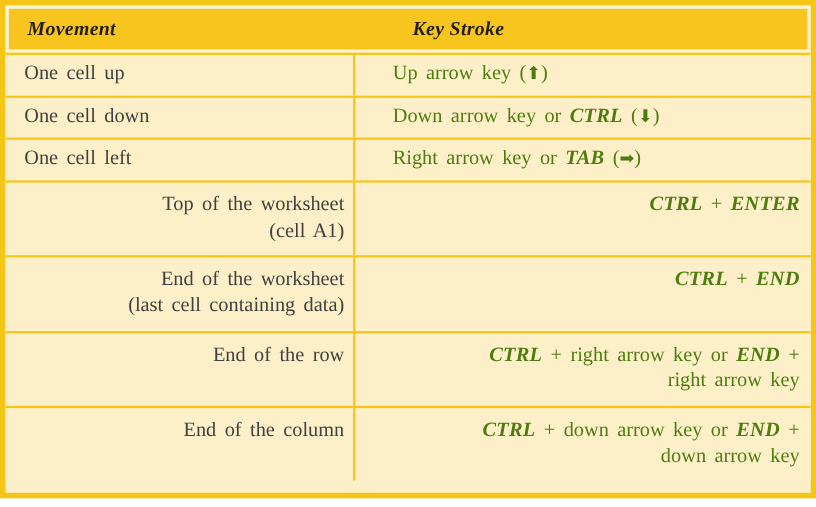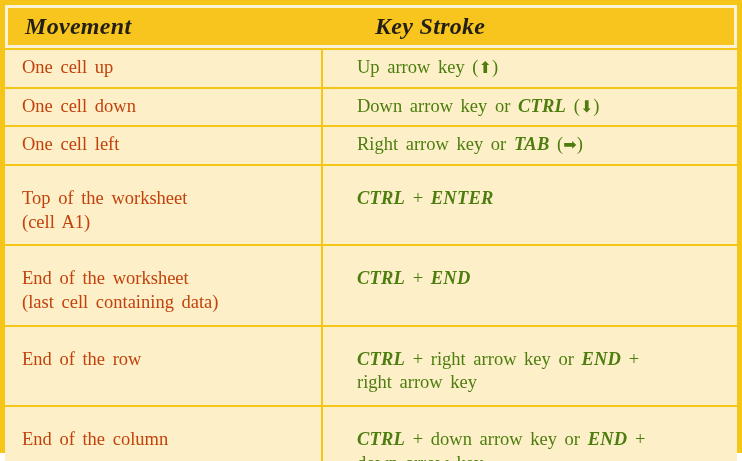--- a/index.html
+++ b/index.html
@@ -31,21 +31,21 @@
     height: 43px;
     box-sizing: border-box;
     background: #F7C51E;
     border: 3px solid #FCF3D6;
     display: flex;
     align-items: center;
   }
   .hdr-cell {
     font-weight: bold;
     font-style: italic;
-    font-size: 24px;
+    font-size: 18px;
     color: #231f17;
     letter-spacing: 0.3px;
     white-space: nowrap;
   }
   #hdr-movement { margin-left: 17px; width: 300px; }
   #hdr-keystroke { margin-left: 50px; }
 
   
   #table-body {
     position: relative;
@@ -59,34 +59,34 @@
   }
   .row:first-child { border-top: 2px solid #F5C518; }
 
   .cell-movement {
     box-sizing: border-box;
     width: 318px;
     flex: 0 0 318px;
     border-right: 2px solid #F5C518;
     padding: 6px 8px 7px 17px;
     font-size: 18.5px;
-    color: #c2410c;
+    color: #404040;
     word-spacing: 3px;
     line-height: 1.28;
   }
   .cell-key {
     box-sizing: border-box;
     flex: 1 1 auto;
     padding: 6px 10px 7px 34px;
     font-size: 18.5px;
     color: #4d7c0f;
     word-spacing: 3px;
     line-height: 1.28;
   }
-  .cell-movement.tall, .cell-key.tall { padding-top: 21px; padding-bottom: 10px; }
+  .cell-movement.tall, .cell-key.tall { padding-top: 9px; padding-bottom: 10px; text-align: right; }
 
   .kw {
     font-weight: bold;
     font-style: italic;
     letter-spacing: 0.2px;
   }
   .arrow {
     font-family: "DejaVu Sans", sans-serif;
     font-size: 16px;
     line-height: 1;

